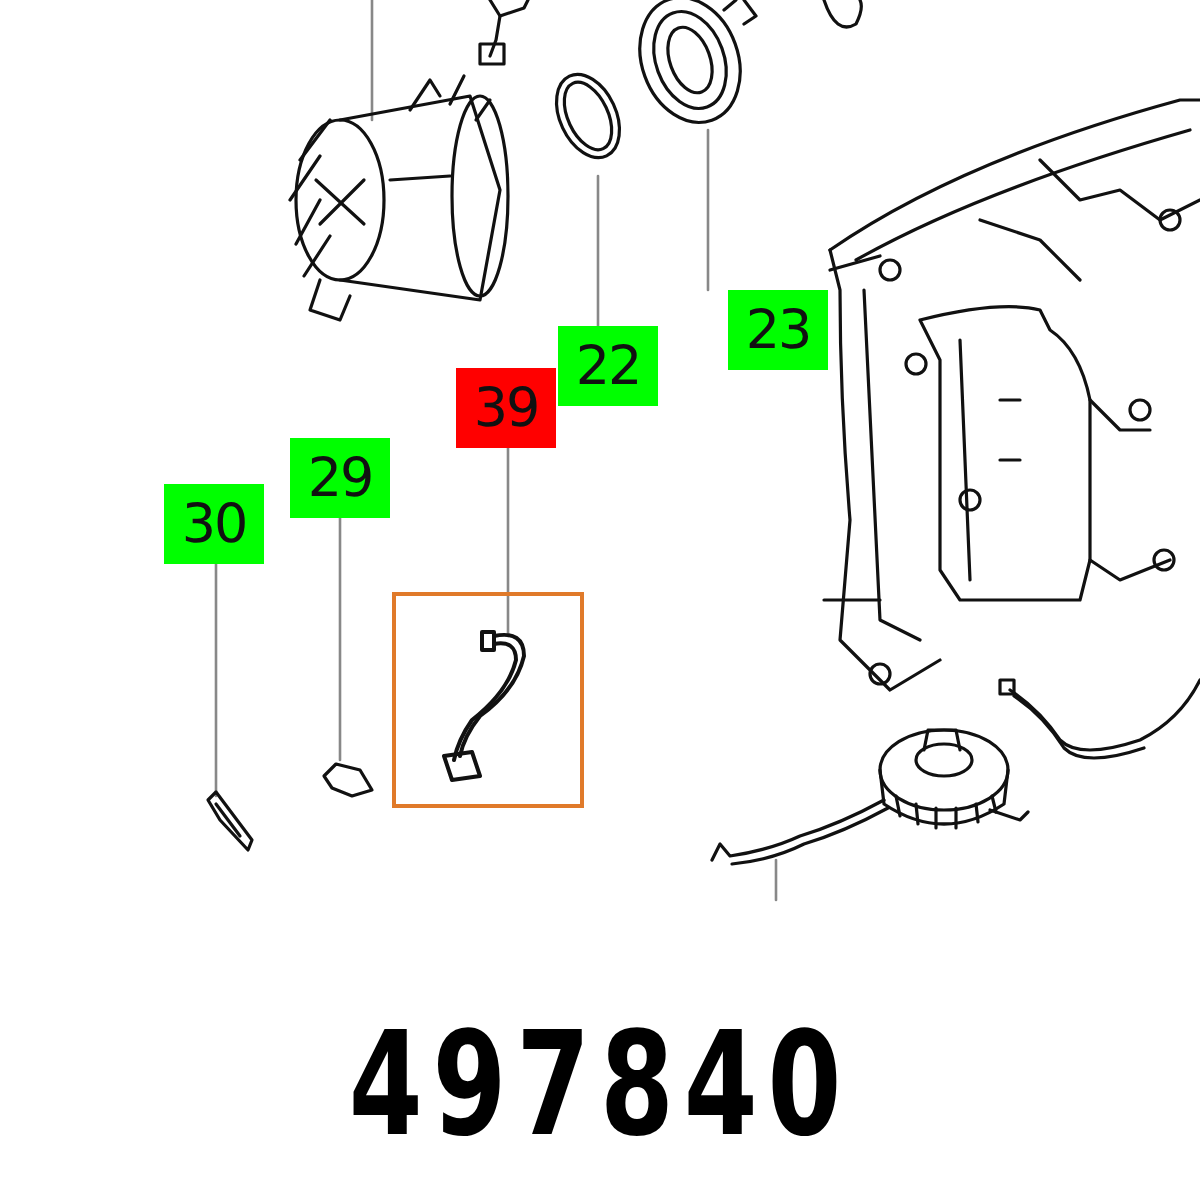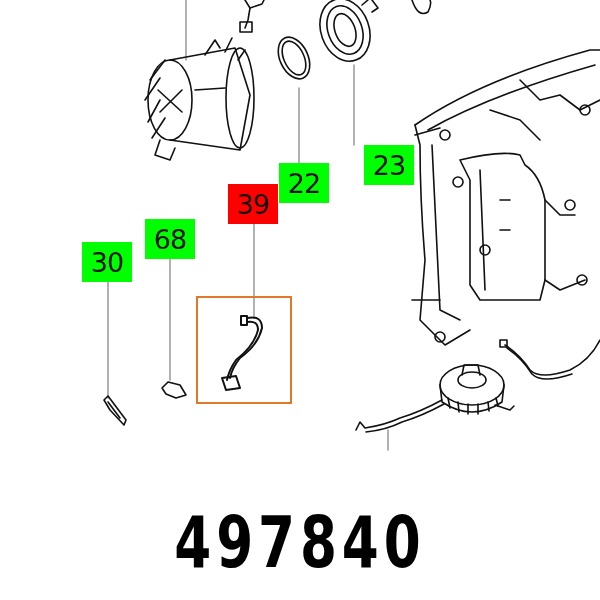--- a/index.html
+++ b/index.html
@@ -117,19 +117,19 @@
     </g>
 
     <path d="M162 388 L168 382 L180 385 L186 395 L176 398 L166 394 Z"></path>
 
     <path d="M104 400 L108 396 L120 412 L126 420 L124 425 L110 410 Z M108 402 L120 418"></path>
   </svg>
 
   <div class="highlight-box" style="left:196px; top:296px; width:96px; height:108px;"></div>
 
   <div class="label green" style="left:82px; top:242px;">30</div>
-  <div class="label green" style="left:145px; top:219px;">68</div>
+  <div class="label green" style="left:145px; top:219px;">29</div>
   <div class="label red" style="left:228px; top:184px;">39</div>
   <div class="label green" style="left:279px; top:163px;">22</div>
   <div class="label green" style="left:335px; top:145px;margin-left:29px;">23</div>
 
   <div class="part-number">497840</div>
 </div>
 
 </body></html>

